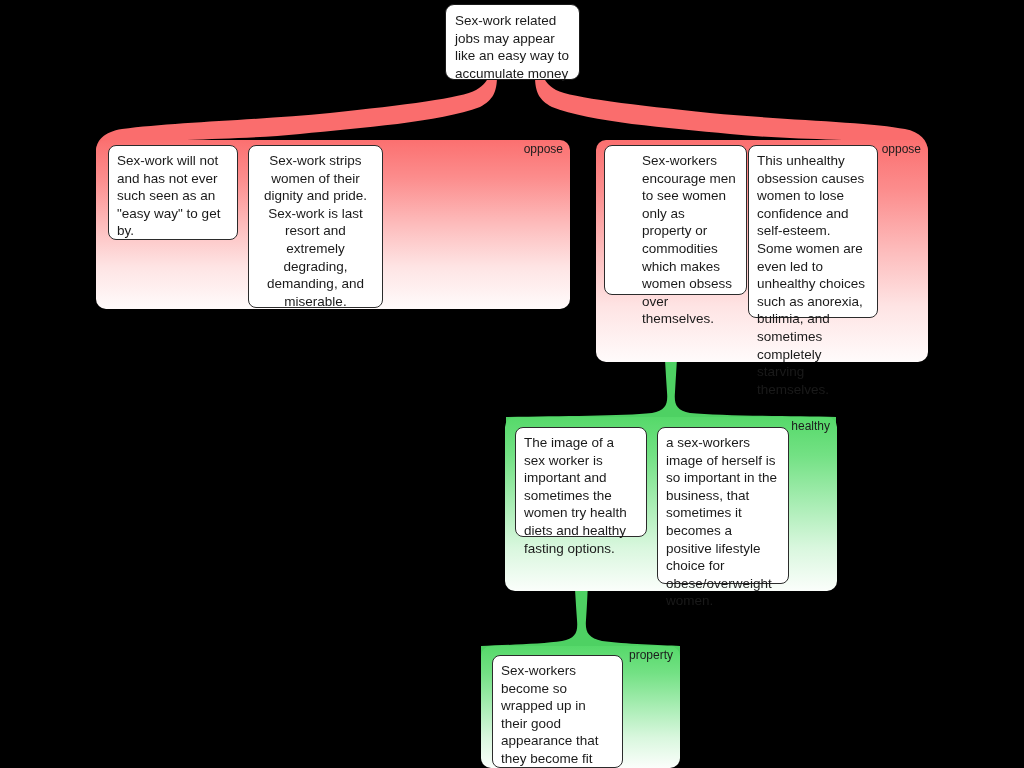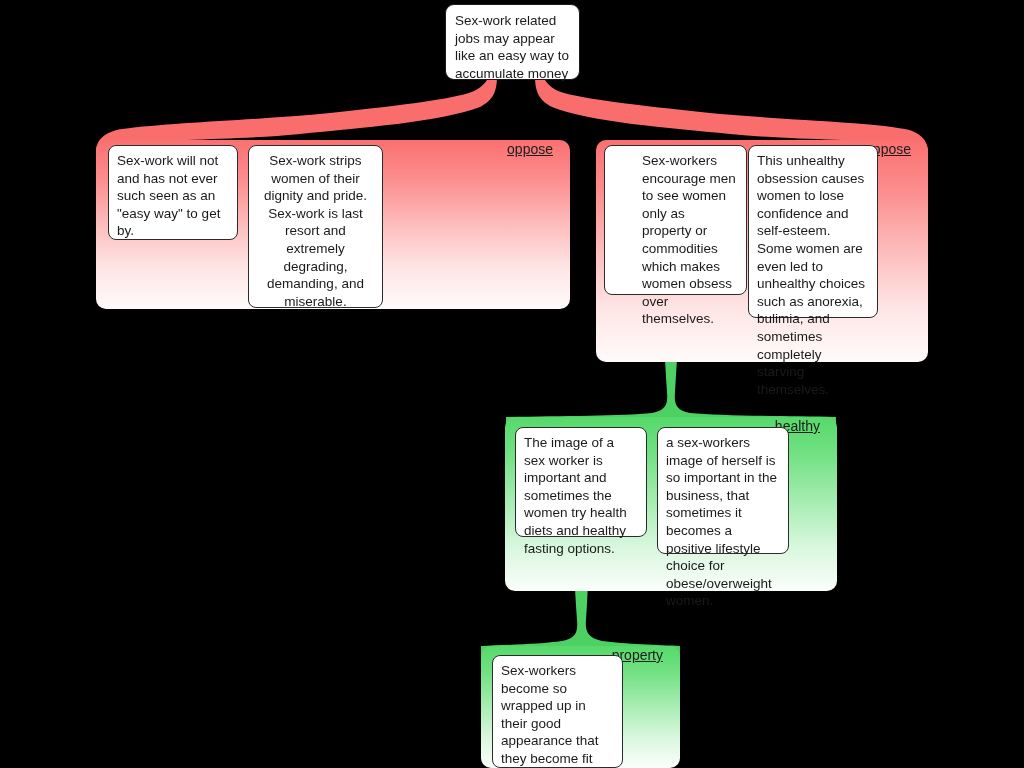--- a/index.html
+++ b/index.html
@@ -60,26 +60,25 @@
   .panel.oppose {
     background: linear-gradient(to bottom, #fb7070 0%, #fc8c8c 22%, #fdbcbc 50%, #fee4e4 75%, #fffbfb 100%);
   }
   .panel.support {
     background: linear-gradient(to bottom, #56d96a 0%, #73e184 22%, #a9edb4 50%, #d9f7de 75%, #fbfefb 100%);
   }
 
   .panel-label {
     position: absolute;
     top: 4px;
-    right: 17px;
-    font-size: 14px;
+    right: 7px;
+    font-size: 12px;
     line-height: 11px;
     color: #1c1c1c;
     white-space: nowrap;
-    text-decoration: underline;
   }
 
   
   .card {
     position: absolute;
     background: #ffffff;
     border: 1px solid #2b2b2b;
     border-radius: 8px;
     box-sizing: border-box;
     padding: 6px 8px 5px 8px;
@@ -175,21 +174,21 @@
   <div class="card" style="left:748px; top:145px; width:130px; height:173px;">
     <span>This unhealthy obsession causes women to lose confidence and self-esteem. Some women are even led to unhealthy choices such as anorexia, bulimia, and sometimes completely starving themselves.</span>
   </div>
 
   <div class="panel support" style="left:505px; top:417px; width:332px; height:174px;">
     <span class="panel-label">healthy</span>
   </div>
   <div class="card" style="left:515px; top:427px; width:132px; height:110px;">
     <span>The image of a sex worker is important and sometimes the women try health diets and healthy fasting options.</span>
   </div>
-  <div class="card" style="left:657px; top:427px; width:132px; height:127px;">
+  <div class="card" style="left:657px; top:427px; width:132px; height:157px;">
     <span>a sex-workers image of herself is so important in the business, that sometimes it becomes a positive lifestyle choice for obese/overweight women.</span>
   </div>
 
   <div class="panel support" style="left:481px; top:646px; width:199px; height:122px;">
     <span class="panel-label">property</span>
   </div>
   <div class="card" style="left:492px; top:655px; width:131px; height:113px;">
     <span>Sex-workers become so wrapped up in their good appearance that they become fit and healthy beings.</span>
   </div>
 

